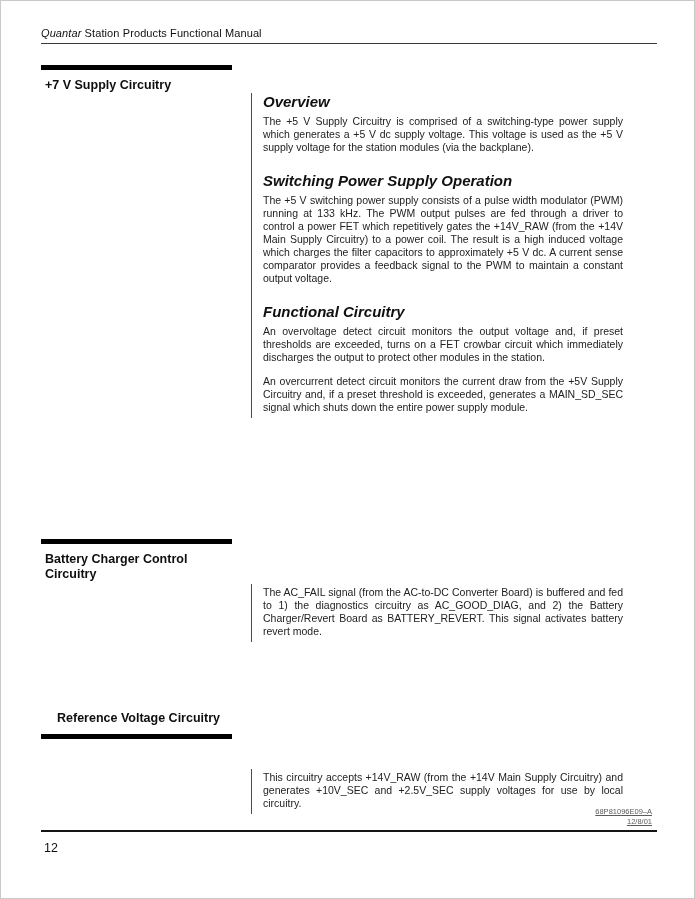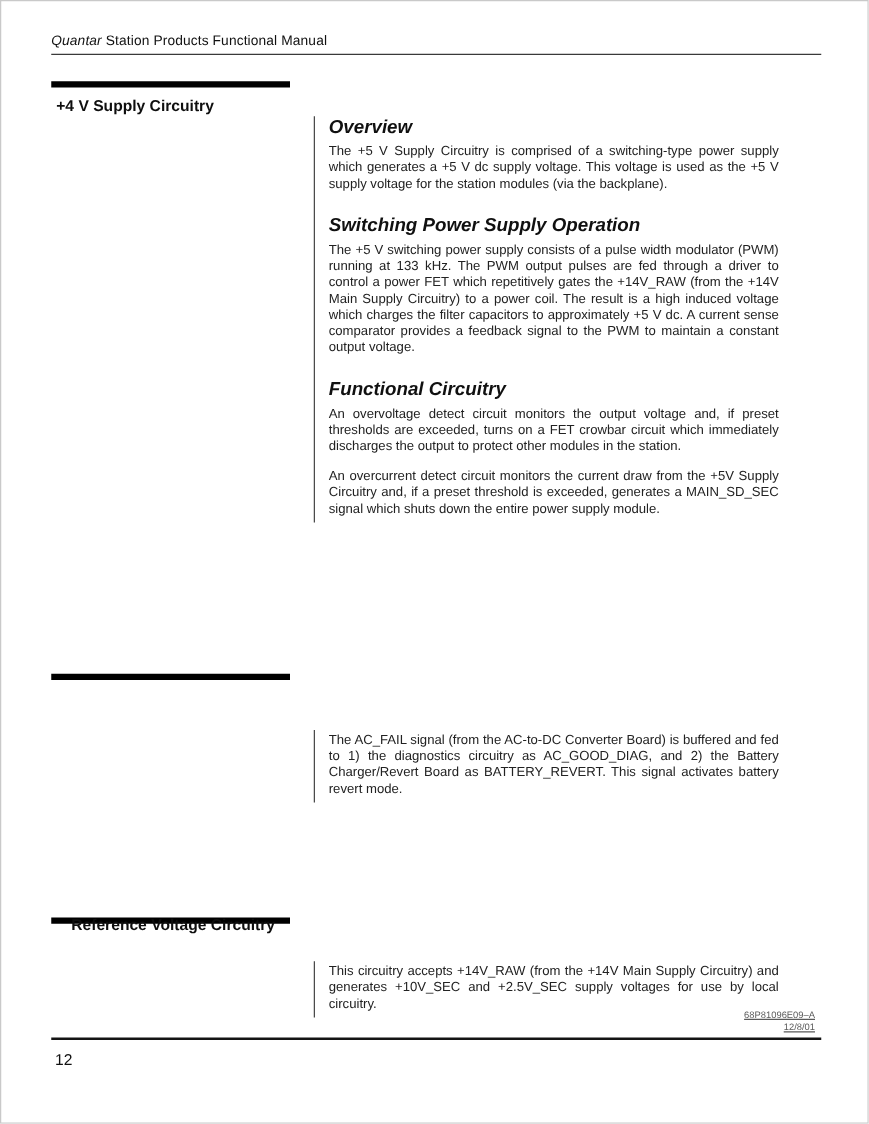--- a/index.html
+++ b/index.html
@@ -51,21 +51,21 @@
   .sec-title {
     position: absolute;
     left: 44px;
     font-size: 12.5px;
     font-weight: bold;
     color: #0e0e0e;
     line-height: 15px;
   }
   .t1 { top: 77px; }
   .t2 { top: 551px; width: 175px; }
-  .t3 { top: 732px; padding-left: 12px; }
+  .t3 { top: 710px; padding-left: 12px; }
 
   
   .content {
     position: absolute;
     left: 250px;
     width: 372px;
     border-left: 1px solid #4a4a4a;
     padding-left: 11px;
     font-size: 10.5px;
     line-height: 13px;
@@ -122,35 +122,36 @@
 <body>
 
 <div class="page">
 
   <div class="header-text">
     <span class="product">Quantar</span><span> Station Products Functional Manual</span>
   </div>
   <div class="header-rule"></div>
 
   <div class="bar bar1"></div>
-  <div class="sec-title t1">+4 V Supply Circuitry</div>
+  <div class="sec-title t1">+7 V Supply Circuitry</div>
 
   <div class="content c1">
     <div class="sub-heading">Overview</div>
     <p class="body-para">The +5 V Supply Circuitry is comprised of a switching-type power supply which generates a +5 V dc supply voltage. This voltage is used as the +5 V supply voltage for the station modules (via the backplane).</p>
 
     <div class="sub-heading">Switching Power Supply Operation</div>
     <p class="body-para">The +5 V switching power supply consists of a pulse width modulator (PWM) running at 133 kHz. The PWM output pulses are fed through a driver to control a power FET which repetitively gates the +14V_RAW (from the +14V Main Supply Circuitry) to a power coil. The result is a high induced voltage which charges the filter capacitors to approximately +5 V dc. A current sense comparator provides a feedback signal to the PWM to maintain a constant output voltage.</p>
 
     <div class="sub-heading">Functional Circuitry</div>
     <p class="body-para">An overvoltage detect circuit monitors the output voltage and, if preset thresholds are exceeded, turns on a FET crowbar circuit  which immediately discharges the output to protect other modules in the station.</p>
     <p class="body-para">An overcurrent detect circuit monitors the current draw from the +5V Supply Circuitry and, if a preset threshold is exceeded, generates a MAIN_SD_SEC signal which shuts down the entire power supply module.</p>
   </div>
 
   <div class="bar bar2"></div>
+  <div class="sec-title t2">Battery Charger Control Circuitry</div>
 
   <div class="content c2">
     <p class="body-para">The AC_FAIL signal (from the AC-to-DC Converter Board) is buffered and fed to 1) the diagnostics circuitry as AC_GOOD_DIAG, and 2) the Battery Charger/Revert Board as BATTERY_REVERT. This signal activates battery revert mode.</p>
   </div>
 
   <div class="bar bar3"></div>
   <div class="sec-title t3">Reference Voltage Circuitry</div>
 
   <div class="content c3">
     <p class="body-para">This circuitry accepts +14V_RAW (from the +14V Main Supply Circuitry) and generates +10V_SEC and +2.5V_SEC supply voltages for use by local circuitry.</p>

